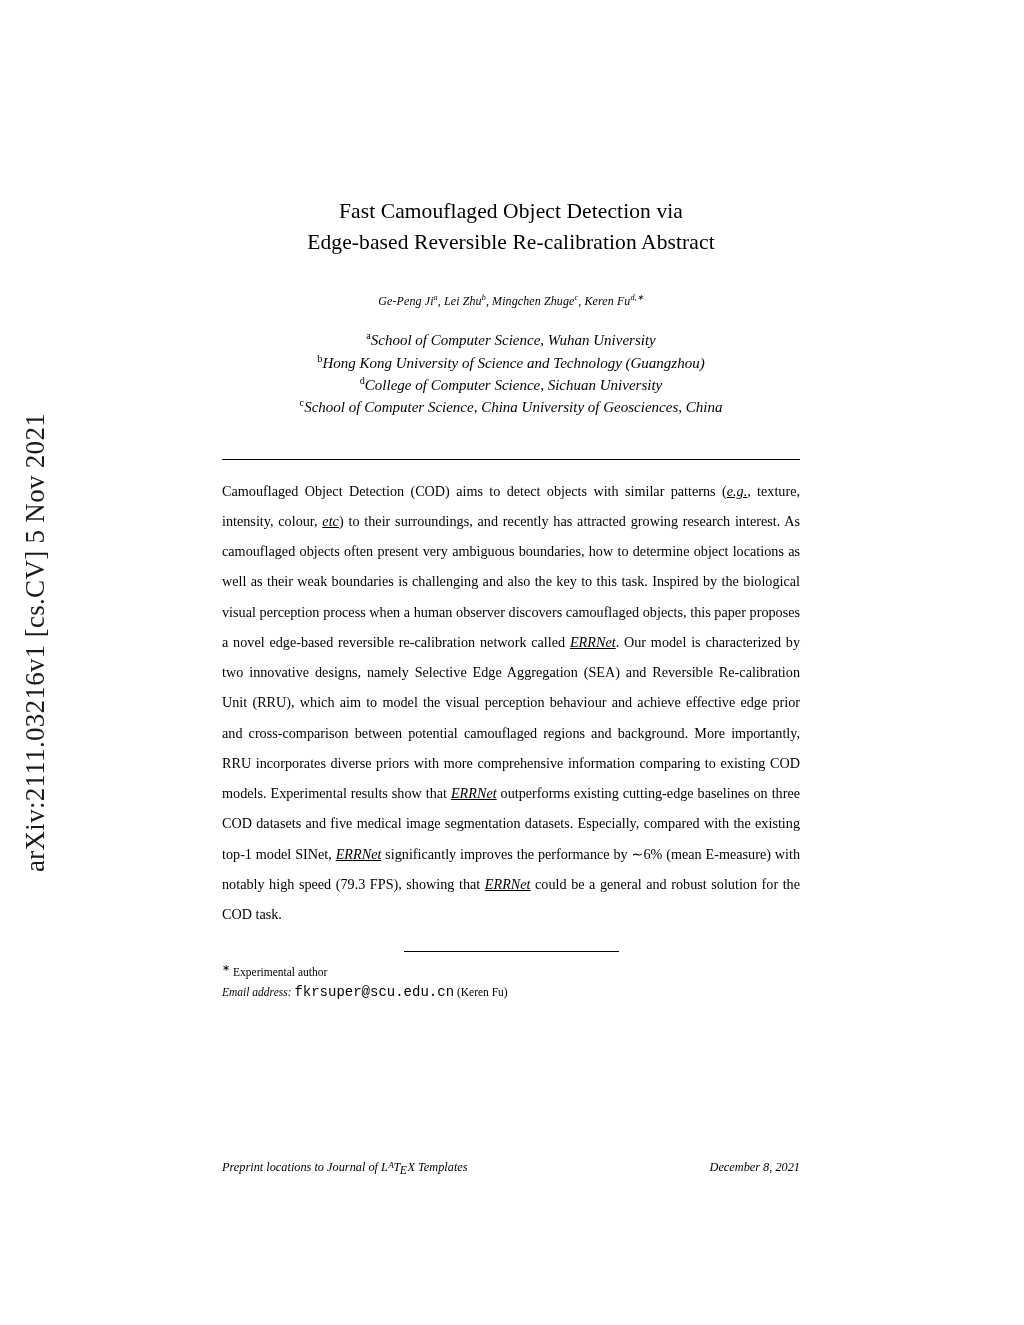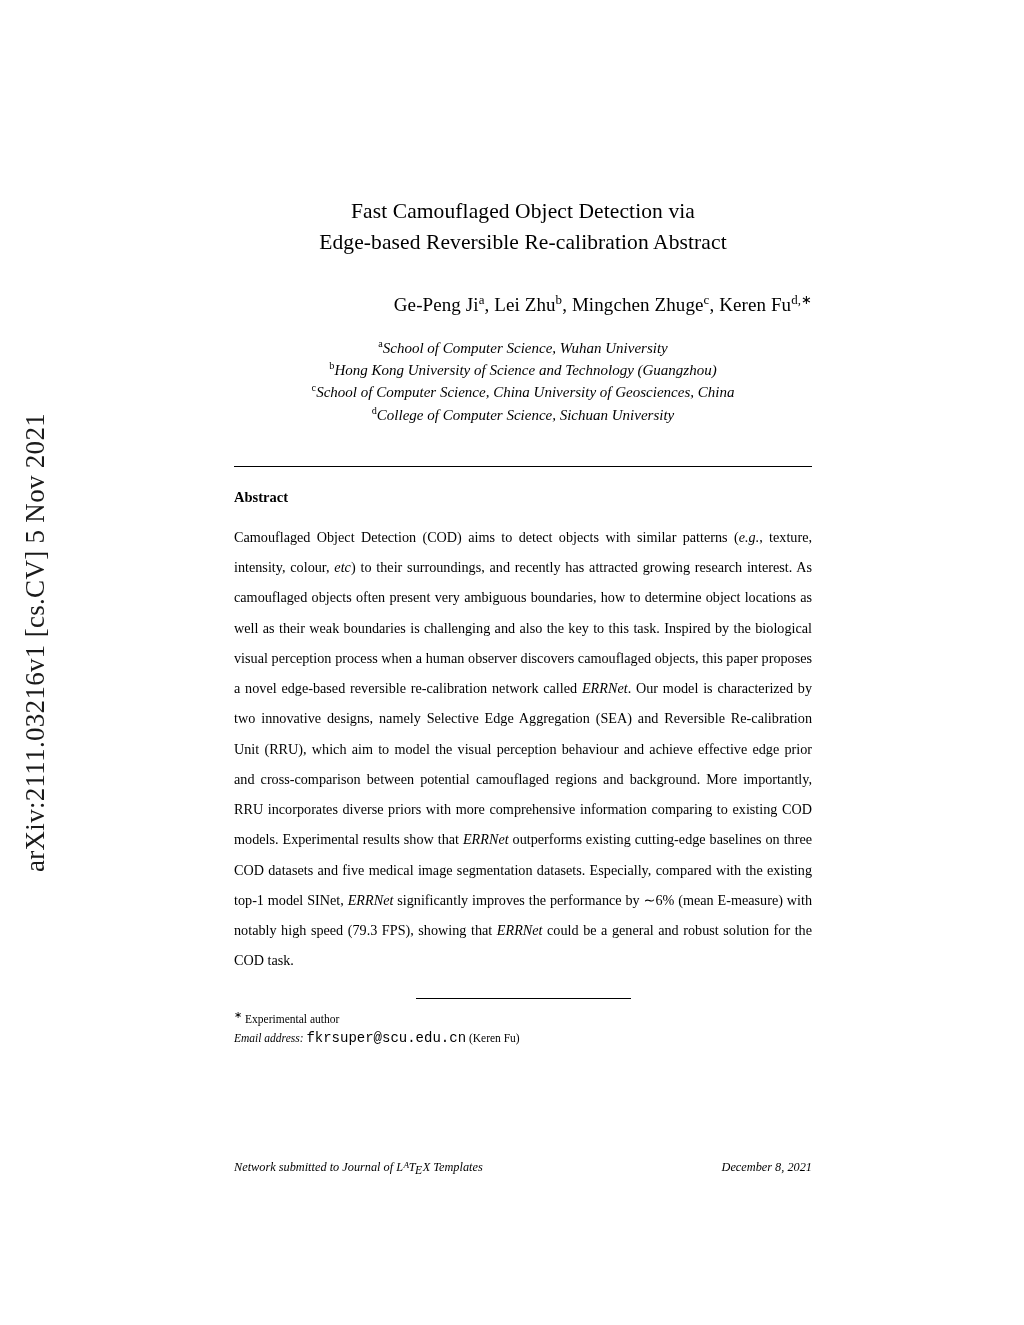--- a/index.html
+++ b/index.html
@@ -39,38 +39,38 @@
     margin-left: 40px;
   }
 
   
   .page {
     position: absolute;
     left: 222px;
     top: 0;
     width: 578px;
     height: 1325px;
-    margin-left: 12px;
   }
 
   .title {
     margin-top: 196px;
     text-align: center;
     font-size: 21.5px;
     line-height: 1.45;
     font-weight: normal;
     letter-spacing: 0.1px;
   }
   .title .line { display: block; }
 
   .authors {
     margin-top: 34px;
-    text-align: right;
-    font-size: 19px;
+    text-align: center;
+    font-size: 12px;
     letter-spacing: 0.1px;
+    font-style: italic;
   }
   sup { font-size: 0.68em; vertical-align: super; }
 
   .affiliations {
     margin-top: 20px;
     text-align: center;
     font-style: italic;
     font-size: 15px;
     line-height: 1.42;
   }
@@ -90,21 +90,21 @@
   }
 
   .abstract-body {
     margin-top: 16px;
     font-size: 14.2px;
     line-height: 2.13;
     text-align: justify;
     text-justify: inter-word;
     hyphens: manual;
   }
-  .abstract-body i { font-style: italic; }
+  .abstract-body i { font-style: italic; text-decoration: underline; }
   .abstract-body b { font-weight: normal; }
 
   .footnote-rule {
     margin-top: 22px;
     width: 215px;
     border: 0;
     border-top: 0.8px solid #000;
   }
   .footnote {
     margin-top: 7px;
@@ -147,35 +147,34 @@
     <span class="line">Edge-based Reversible Re-calibration Abstract</span>
   </h1>
 
   <div class="authors">
     <span>Ge-Peng Ji</span><sup>a</sup><span>, </span><span>Lei Zhu</span><sup>b</sup><span>, </span><span>Mingchen Zhuge</span><sup>c</sup><span>, </span><span>Keren Fu</span><sup>d,∗</sup>
   </div>
 
   <div class="affiliations">
     <div><sup>a</sup><span>School of Computer Science, Wuhan University</span></div>
     <div><sup>b</sup><span>Hong Kong University of Science and Technology (Guangzhou)</span></div>
+    <div><sup>d</sup><span>College of Computer Science, Sichuan University</span></div>
     <div><sup>c</sup><span>School of Computer Science, China University of Geosciences, China</span></div>
-    <div><sup>d</sup><span>College of Computer Science, Sichuan University</span></div>
   </div>
 
   <hr class="rule">
 
-  <div class="abstract-head">Abstract</div>
 
   <div class="abstract-body"><span>Camouflaged Object Detection (COD) aims to detect objects with similar patterns (</span><i>e.g.</i><span>, texture, intensity, colour, </span><i>etc</i><span>) to their surroundings, and recently has attracted growing research interest. As camouflaged objects often present very ambiguous boundaries, how to determine object locations as well as their weak boundaries is challenging and also the key to this task. Inspired by the biological visual perception process when a human observer discovers camouflaged objects, this paper proposes a novel edge-based reversible re-calibration network called </span><i>ERRNet</i><span>. Our model is characterized by two innovative designs, namely Selective Edge Aggregation (</span><b>SEA</b><span>) and Reversible Re-calibration Unit (</span><b>RRU</b><span>), which aim to model the visual perception behaviour and achieve effective edge prior and cross-comparison between potential camouflaged regions and background. More importantly, RRU incorporates diverse priors with more comprehensive information comparing to existing COD models. Experimental results show that </span><i>ERRNet</i><span> outperforms existing cutting-edge baselines on three COD datasets and five medical image segmentation datasets. Especially, compared with the existing top-1 model SINet, </span><i>ERRNet</i><span> significantly improves the performance by ∼6% (mean E-measure) with notably high speed (79.3 FPS), showing that </span><i>ERRNet</i><span> could be a general and robust solution for the COD task.</span></div>
 
   <hr class="footnote-rule">
 
   <div class="footnote">
     <div class="corr"><sup>∗</sup>&nbsp;<span>Experimental author</span></div>
     <div class="email"><i>Email address:</i> <span class="mono">fkrsuper@scu.edu.cn</span> <span>(Keren Fu)</span></div>
   </div>
 
   <div class="footer">
-    <div><span>Network submitted to Journal of </span><span class="latex"><span>L</span><span class="a">A</span><span>T</span><span class="e">E</span><span>X</span></span><span> Templates</span></div>
+    <div><span>Preprint locations to Journal of </span><span class="latex"><span>L</span><span class="a">A</span><span>T</span><span class="e">E</span><span>X</span></span><span> Templates</span></div>
     <div>December 8, 2021</div>
   </div>
 
 </div>
 
 </body></html>

